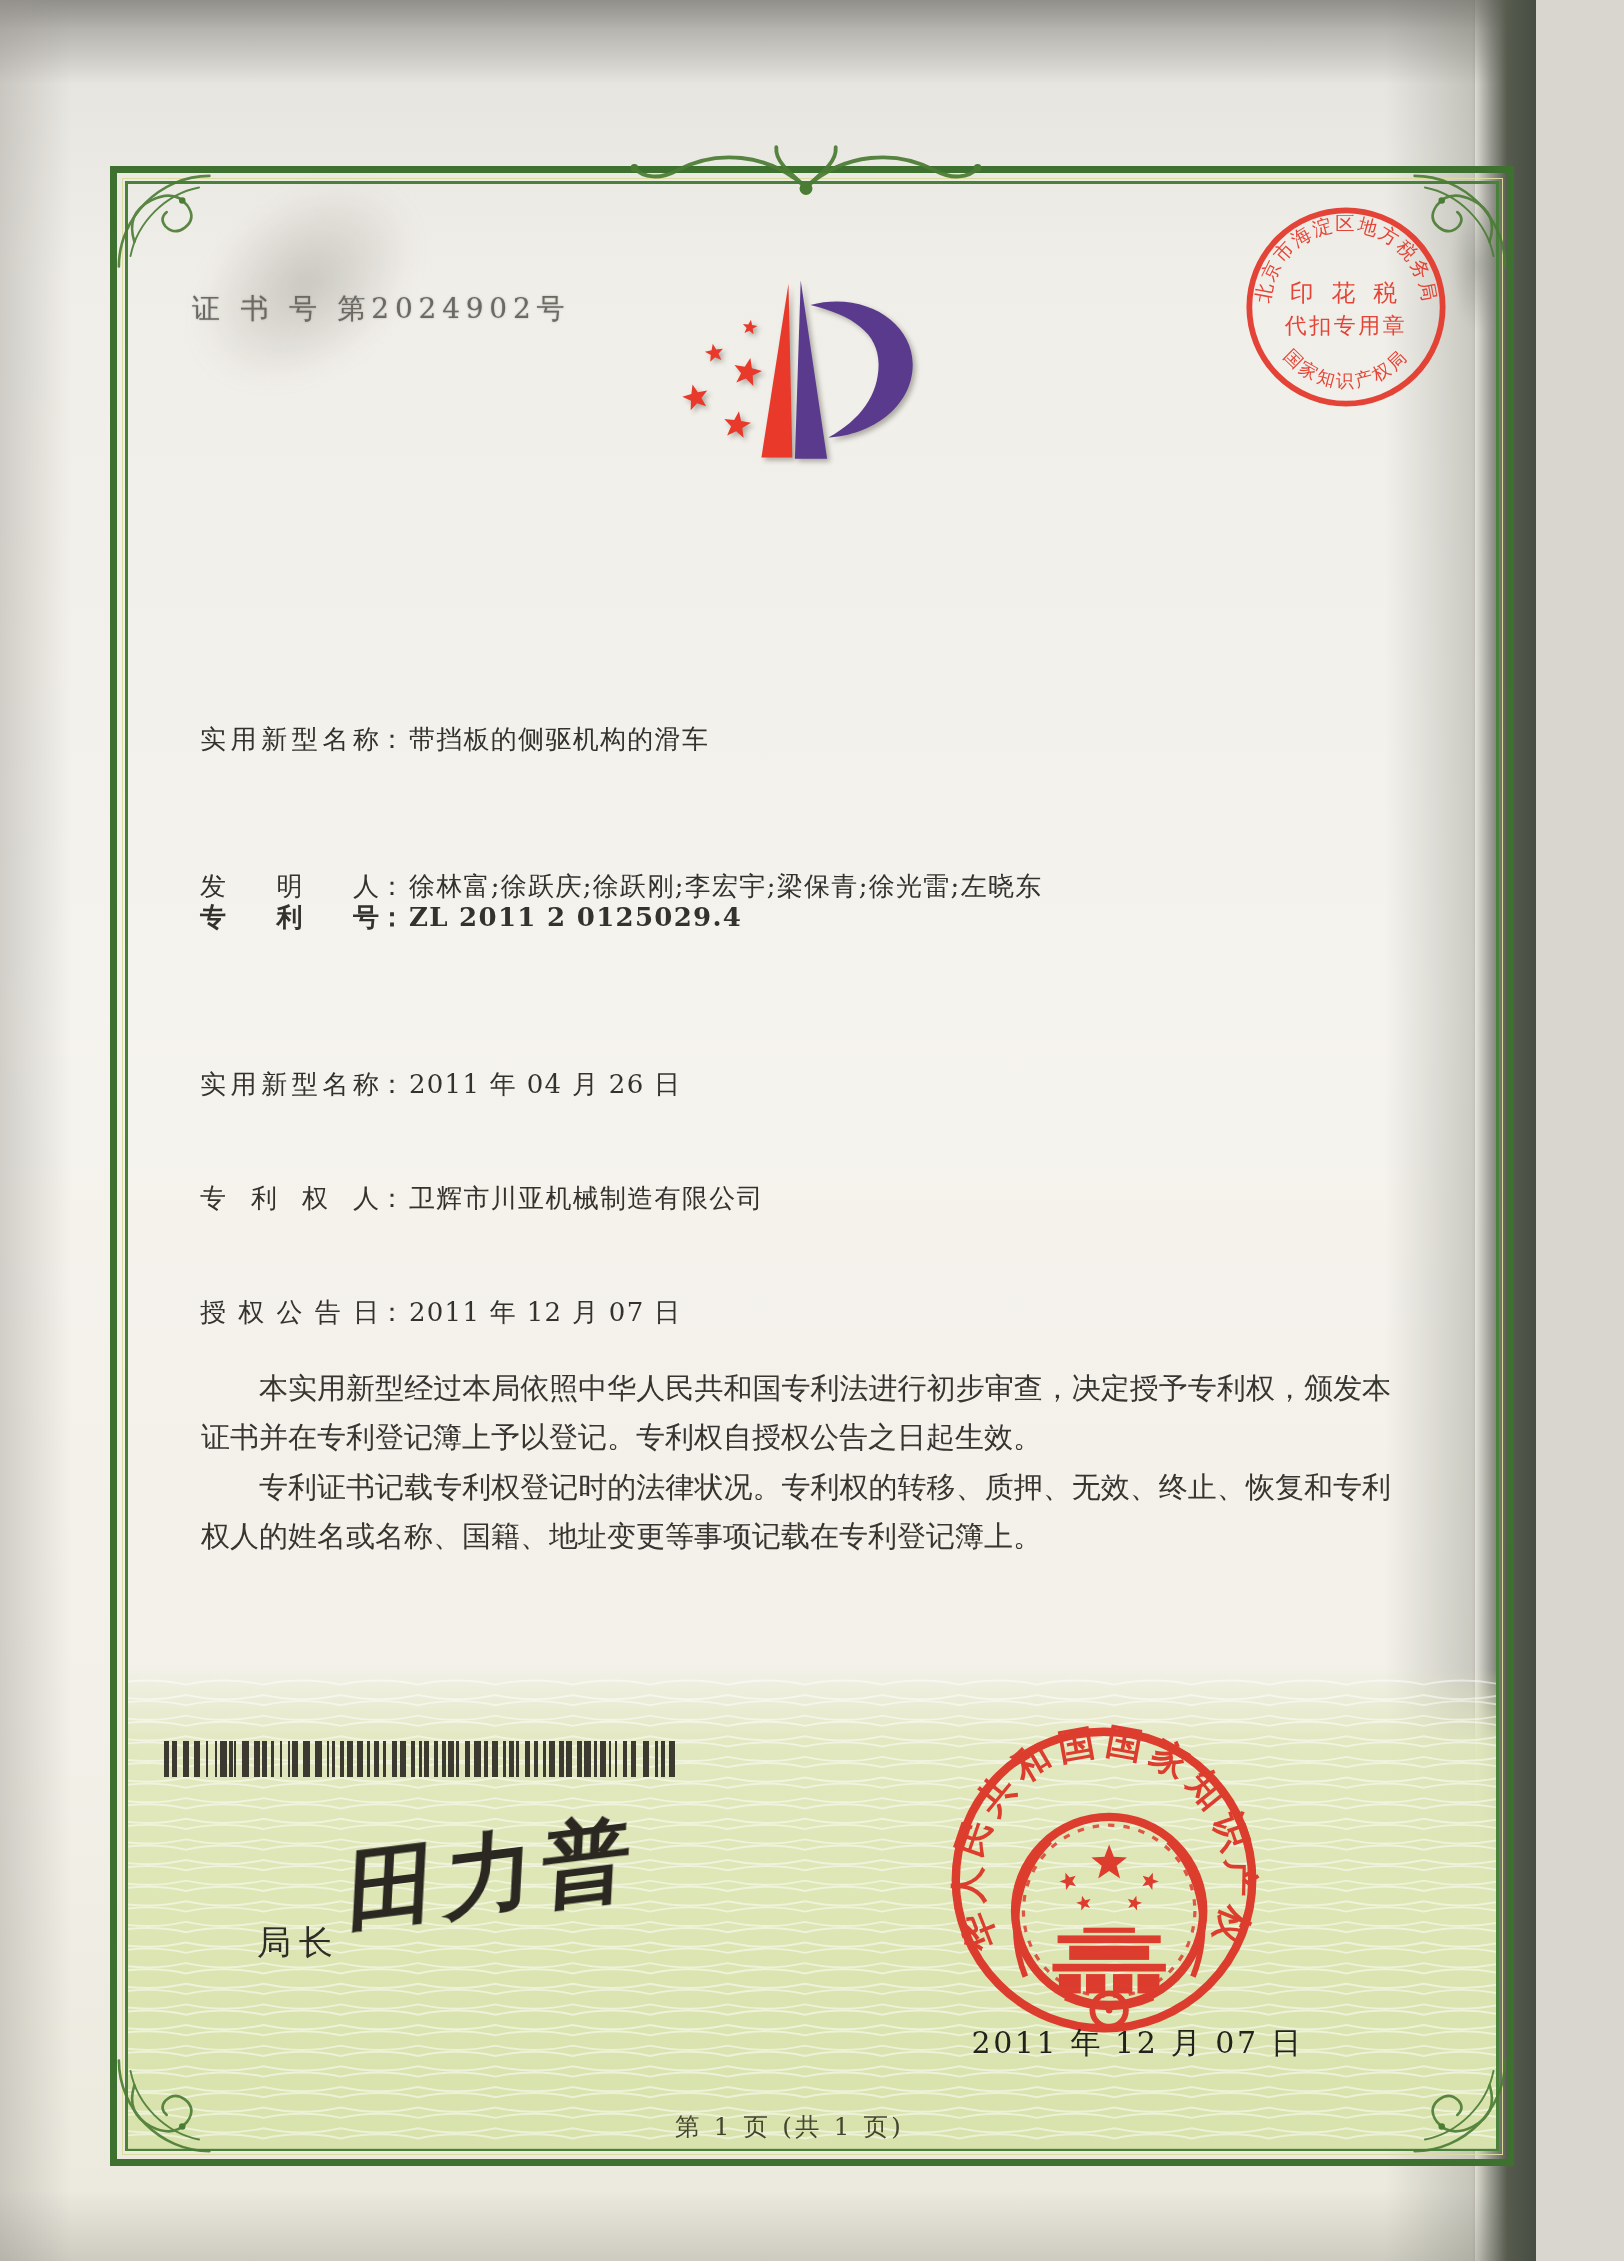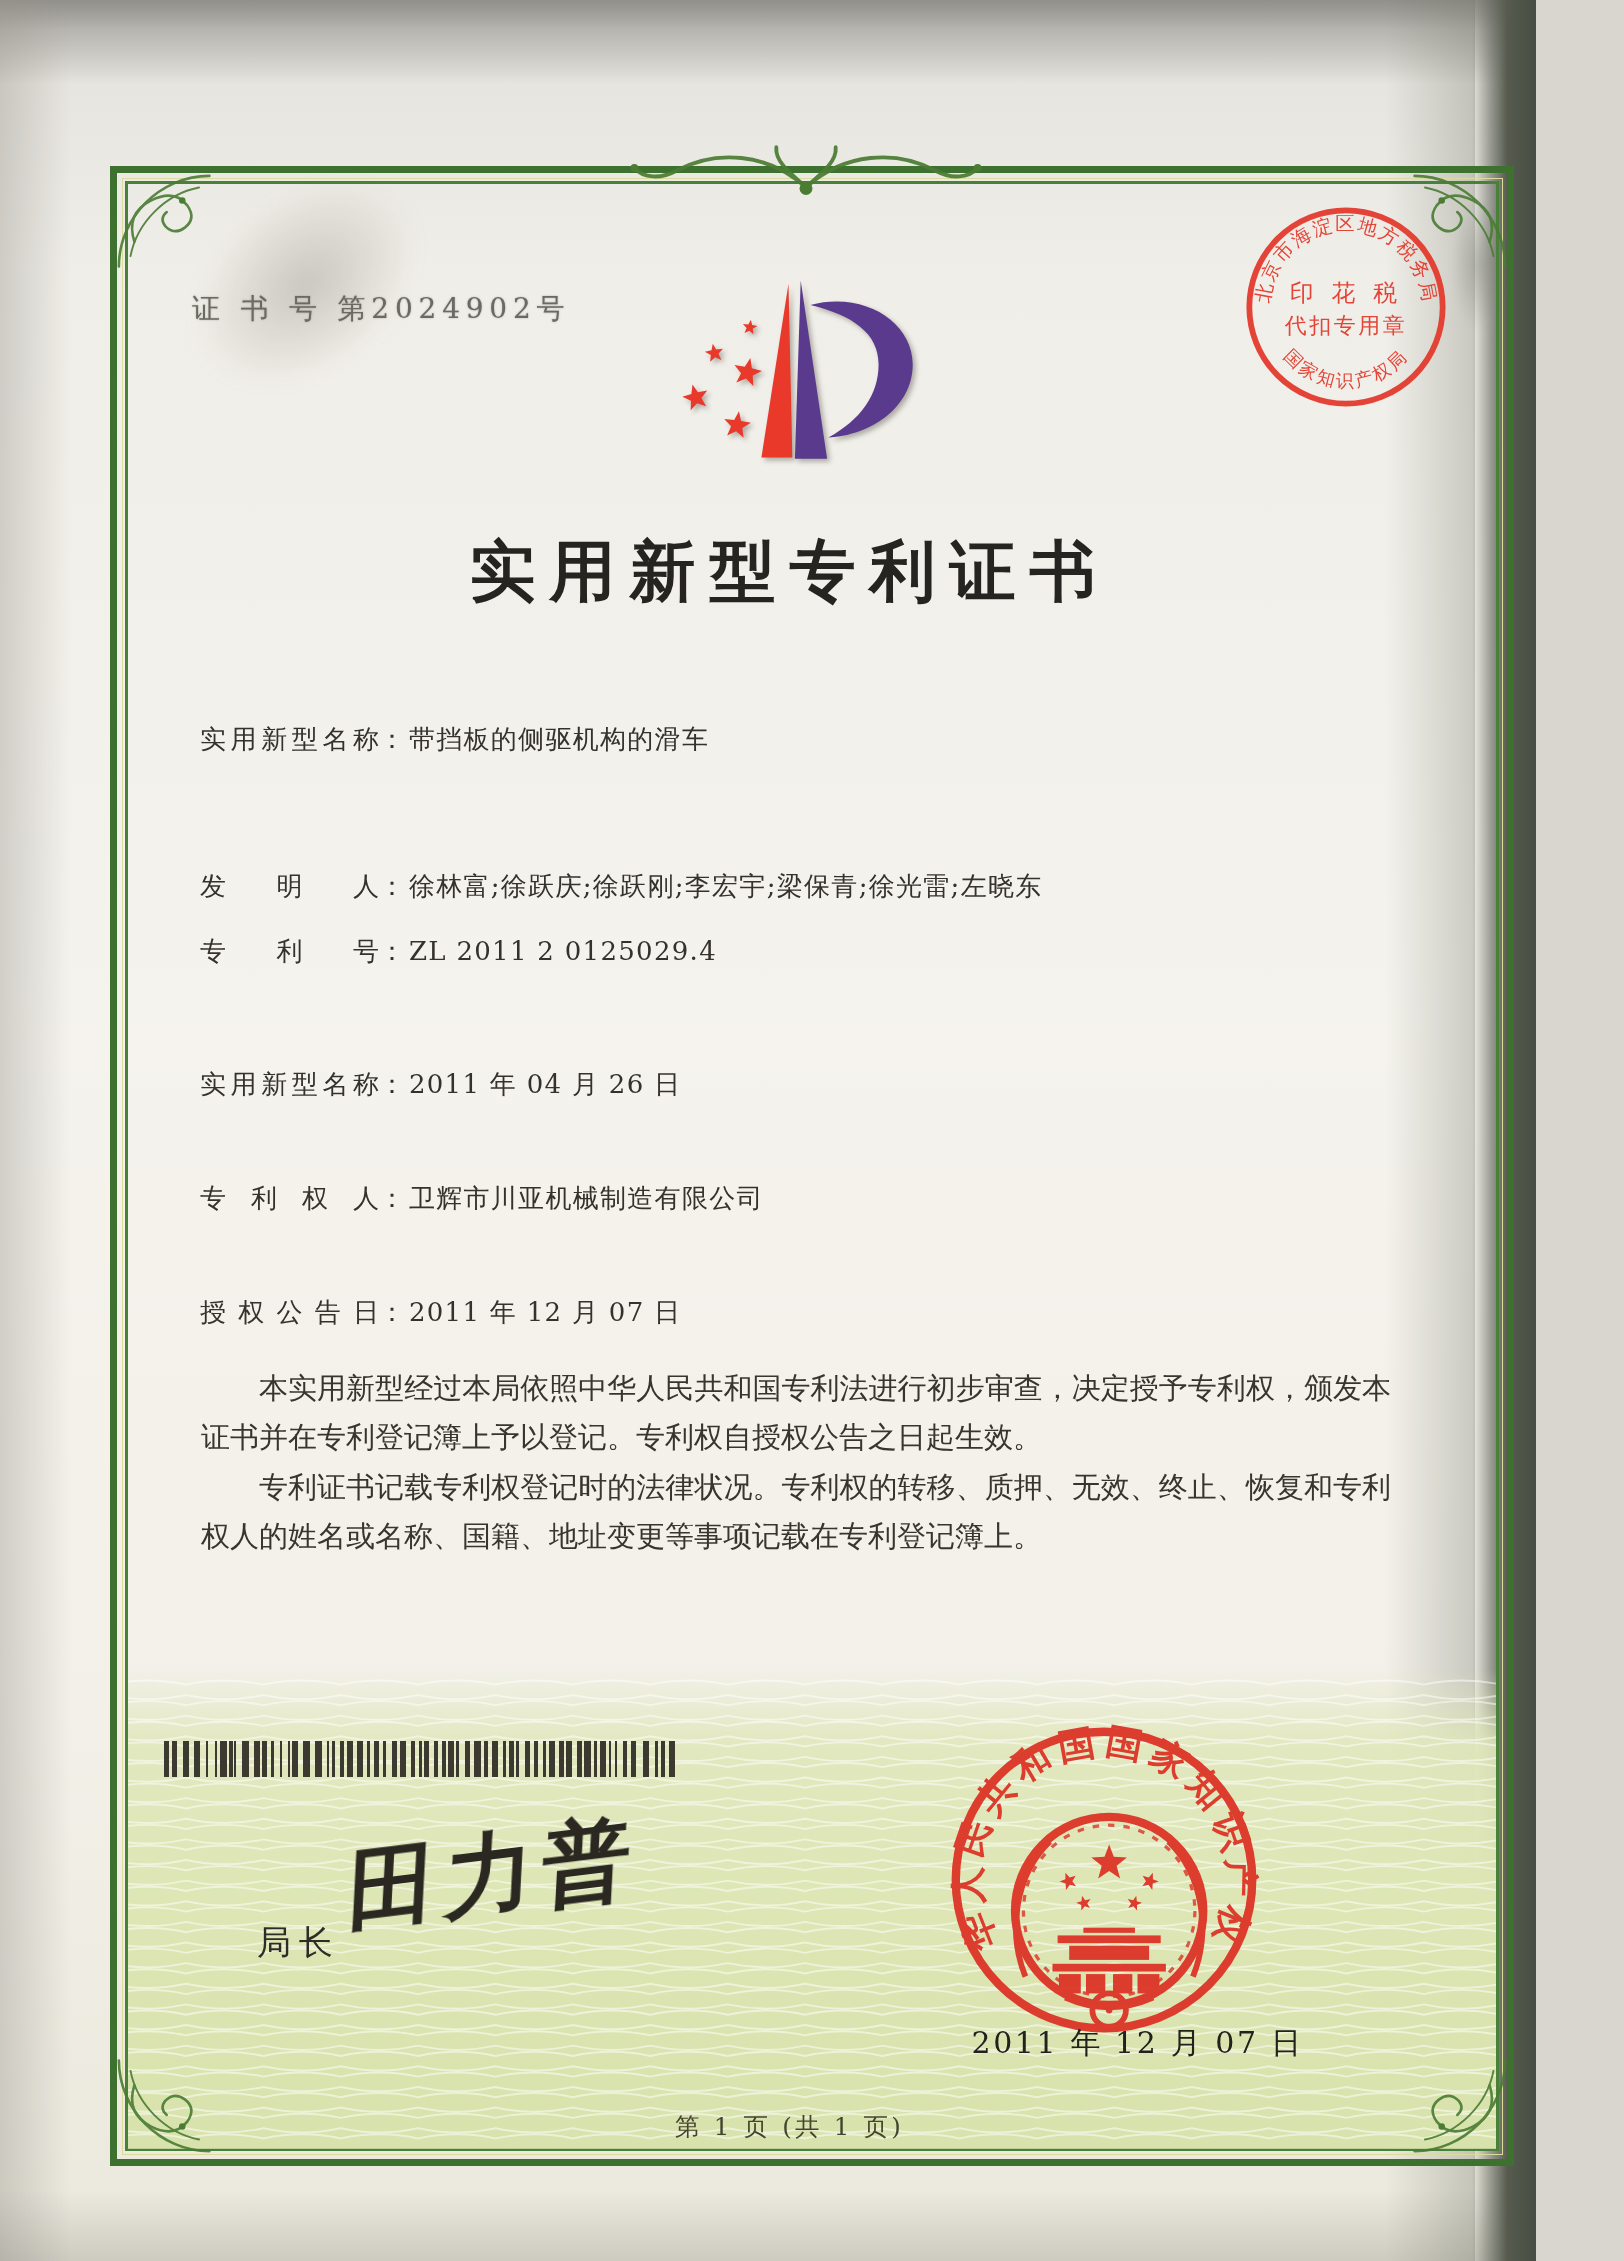--- a/index.html
+++ b/index.html
@@ -150,29 +150,28 @@
     <text font-size="30" fill="#e4382a" letter-spacing="3">
       <textPath href="#stamp-arc-top" startOffset="50%" text-anchor="middle">北京市海淀区地方税务局</textPath>
     </text>
     <text font-size="28" fill="#e4382a" letter-spacing="4">
       <textPath href="#stamp-arc-bottom" startOffset="50%" text-anchor="middle">国家知识产权局</textPath>
     </text>
     <text x="180" y="170" font-size="37" fill="#e4382a" text-anchor="middle" letter-spacing="8">印 花 税</text>
     <text x="180" y="220" font-size="34" fill="#e4382a" text-anchor="middle" letter-spacing="4">代扣专用章</text>
   </svg>
 
-  <div class="abs title">实用新型专利证书</div>
 
   <div class="abs frow" style="top:722px;">
     <span class="flabel">实用新型名称</span><span class="fcolon">：</span><span class="fvalue">带挡板的侧驱机构的滑车</span>
   </div>
   <div class="abs frow" style="top:838px;margin-top:31px;">
     <span class="flabel">发明人</span><span class="fcolon">：</span><span class="fvalue">徐林富;徐跃庆;徐跃刚;李宏宇;梁保青;徐光雷;左晓东</span>
   </div>
-  <div class="abs frow" style="top:934px;">
+  <div class="abs frow" style="top:900px;font-weight:bold;">
     <span class="flabel">专利号</span><span class="fcolon">：</span><span class="fvalue">ZL 2011 2 0125029.4</span>
   </div>
   <div class="abs frow" style="top:1067px;">
     <span class="flabel">实用新型名称</span><span class="fcolon">：</span><span class="fvalue">2011 年 04 月 26 日</span>
   </div>
   <div class="abs frow" style="top:1181px;">
     <span class="flabel">专利权人</span><span class="fcolon">：</span><span class="fvalue">卫辉市川亚机械制造有限公司</span>
   </div>
   <div class="abs frow" style="top:1295px;">
     <span class="flabel">授权公告日</span><span class="fcolon">：</span><span class="fvalue">2011 年 12 月 07 日</span>

